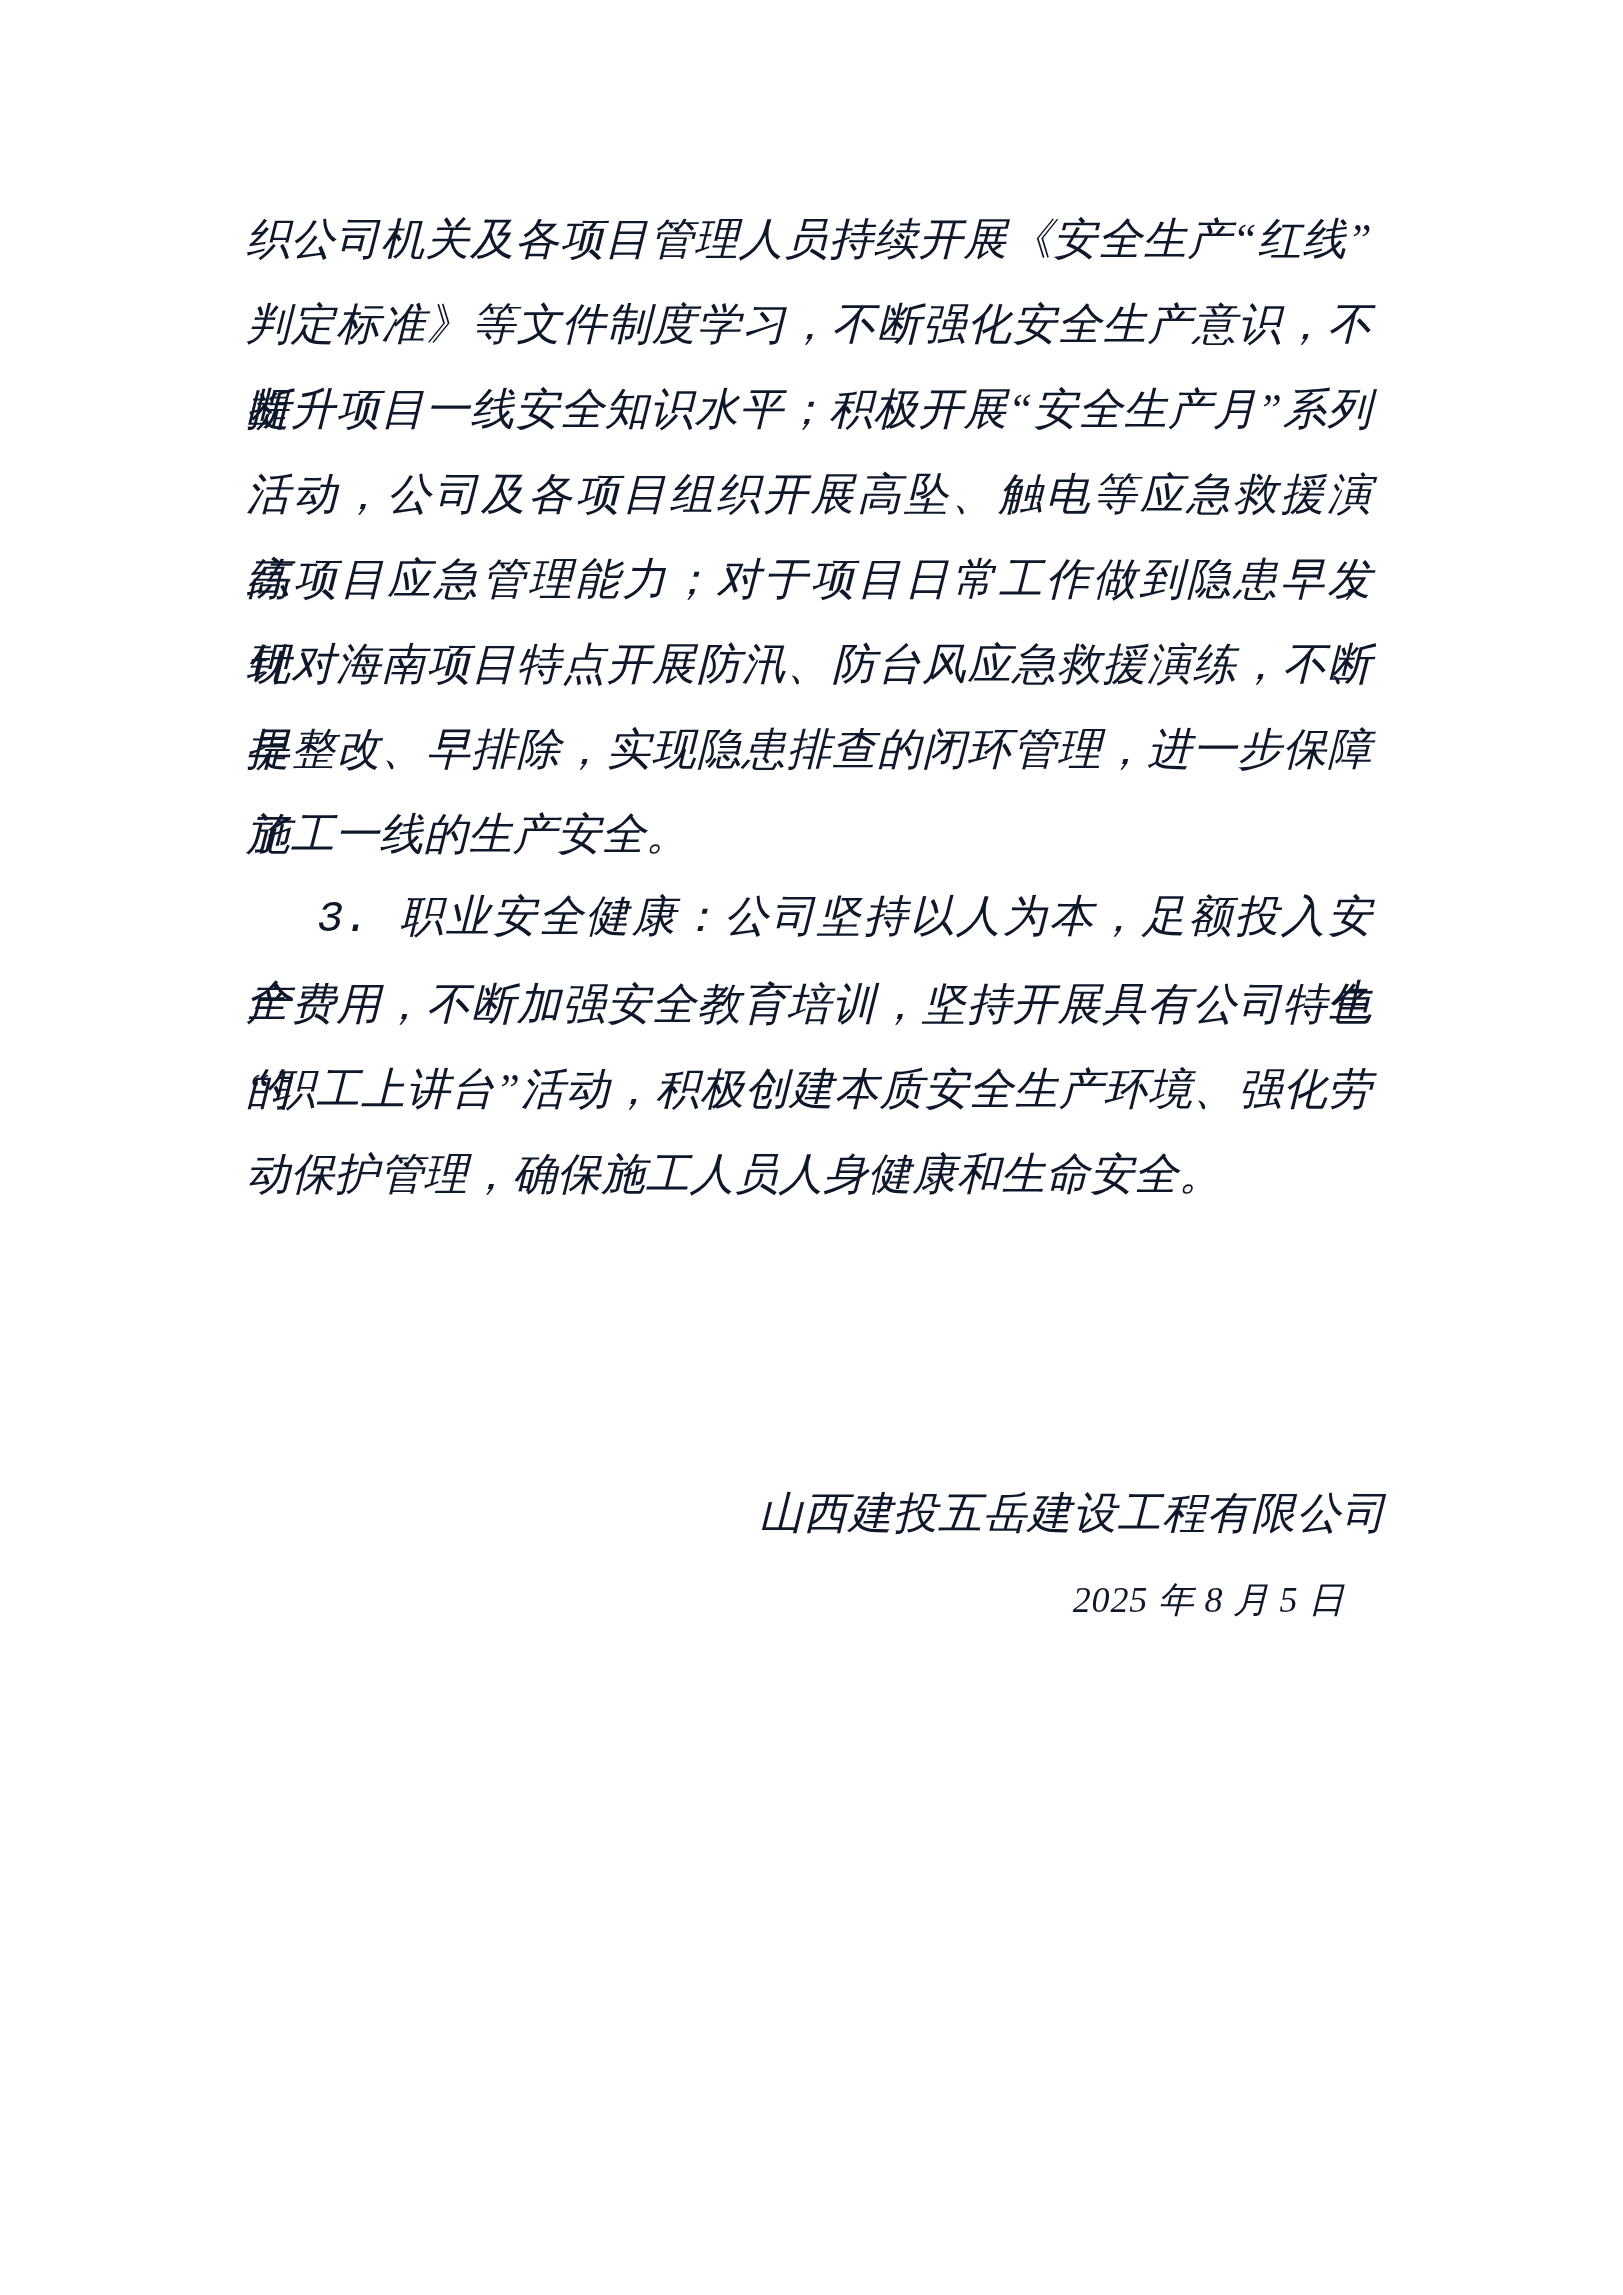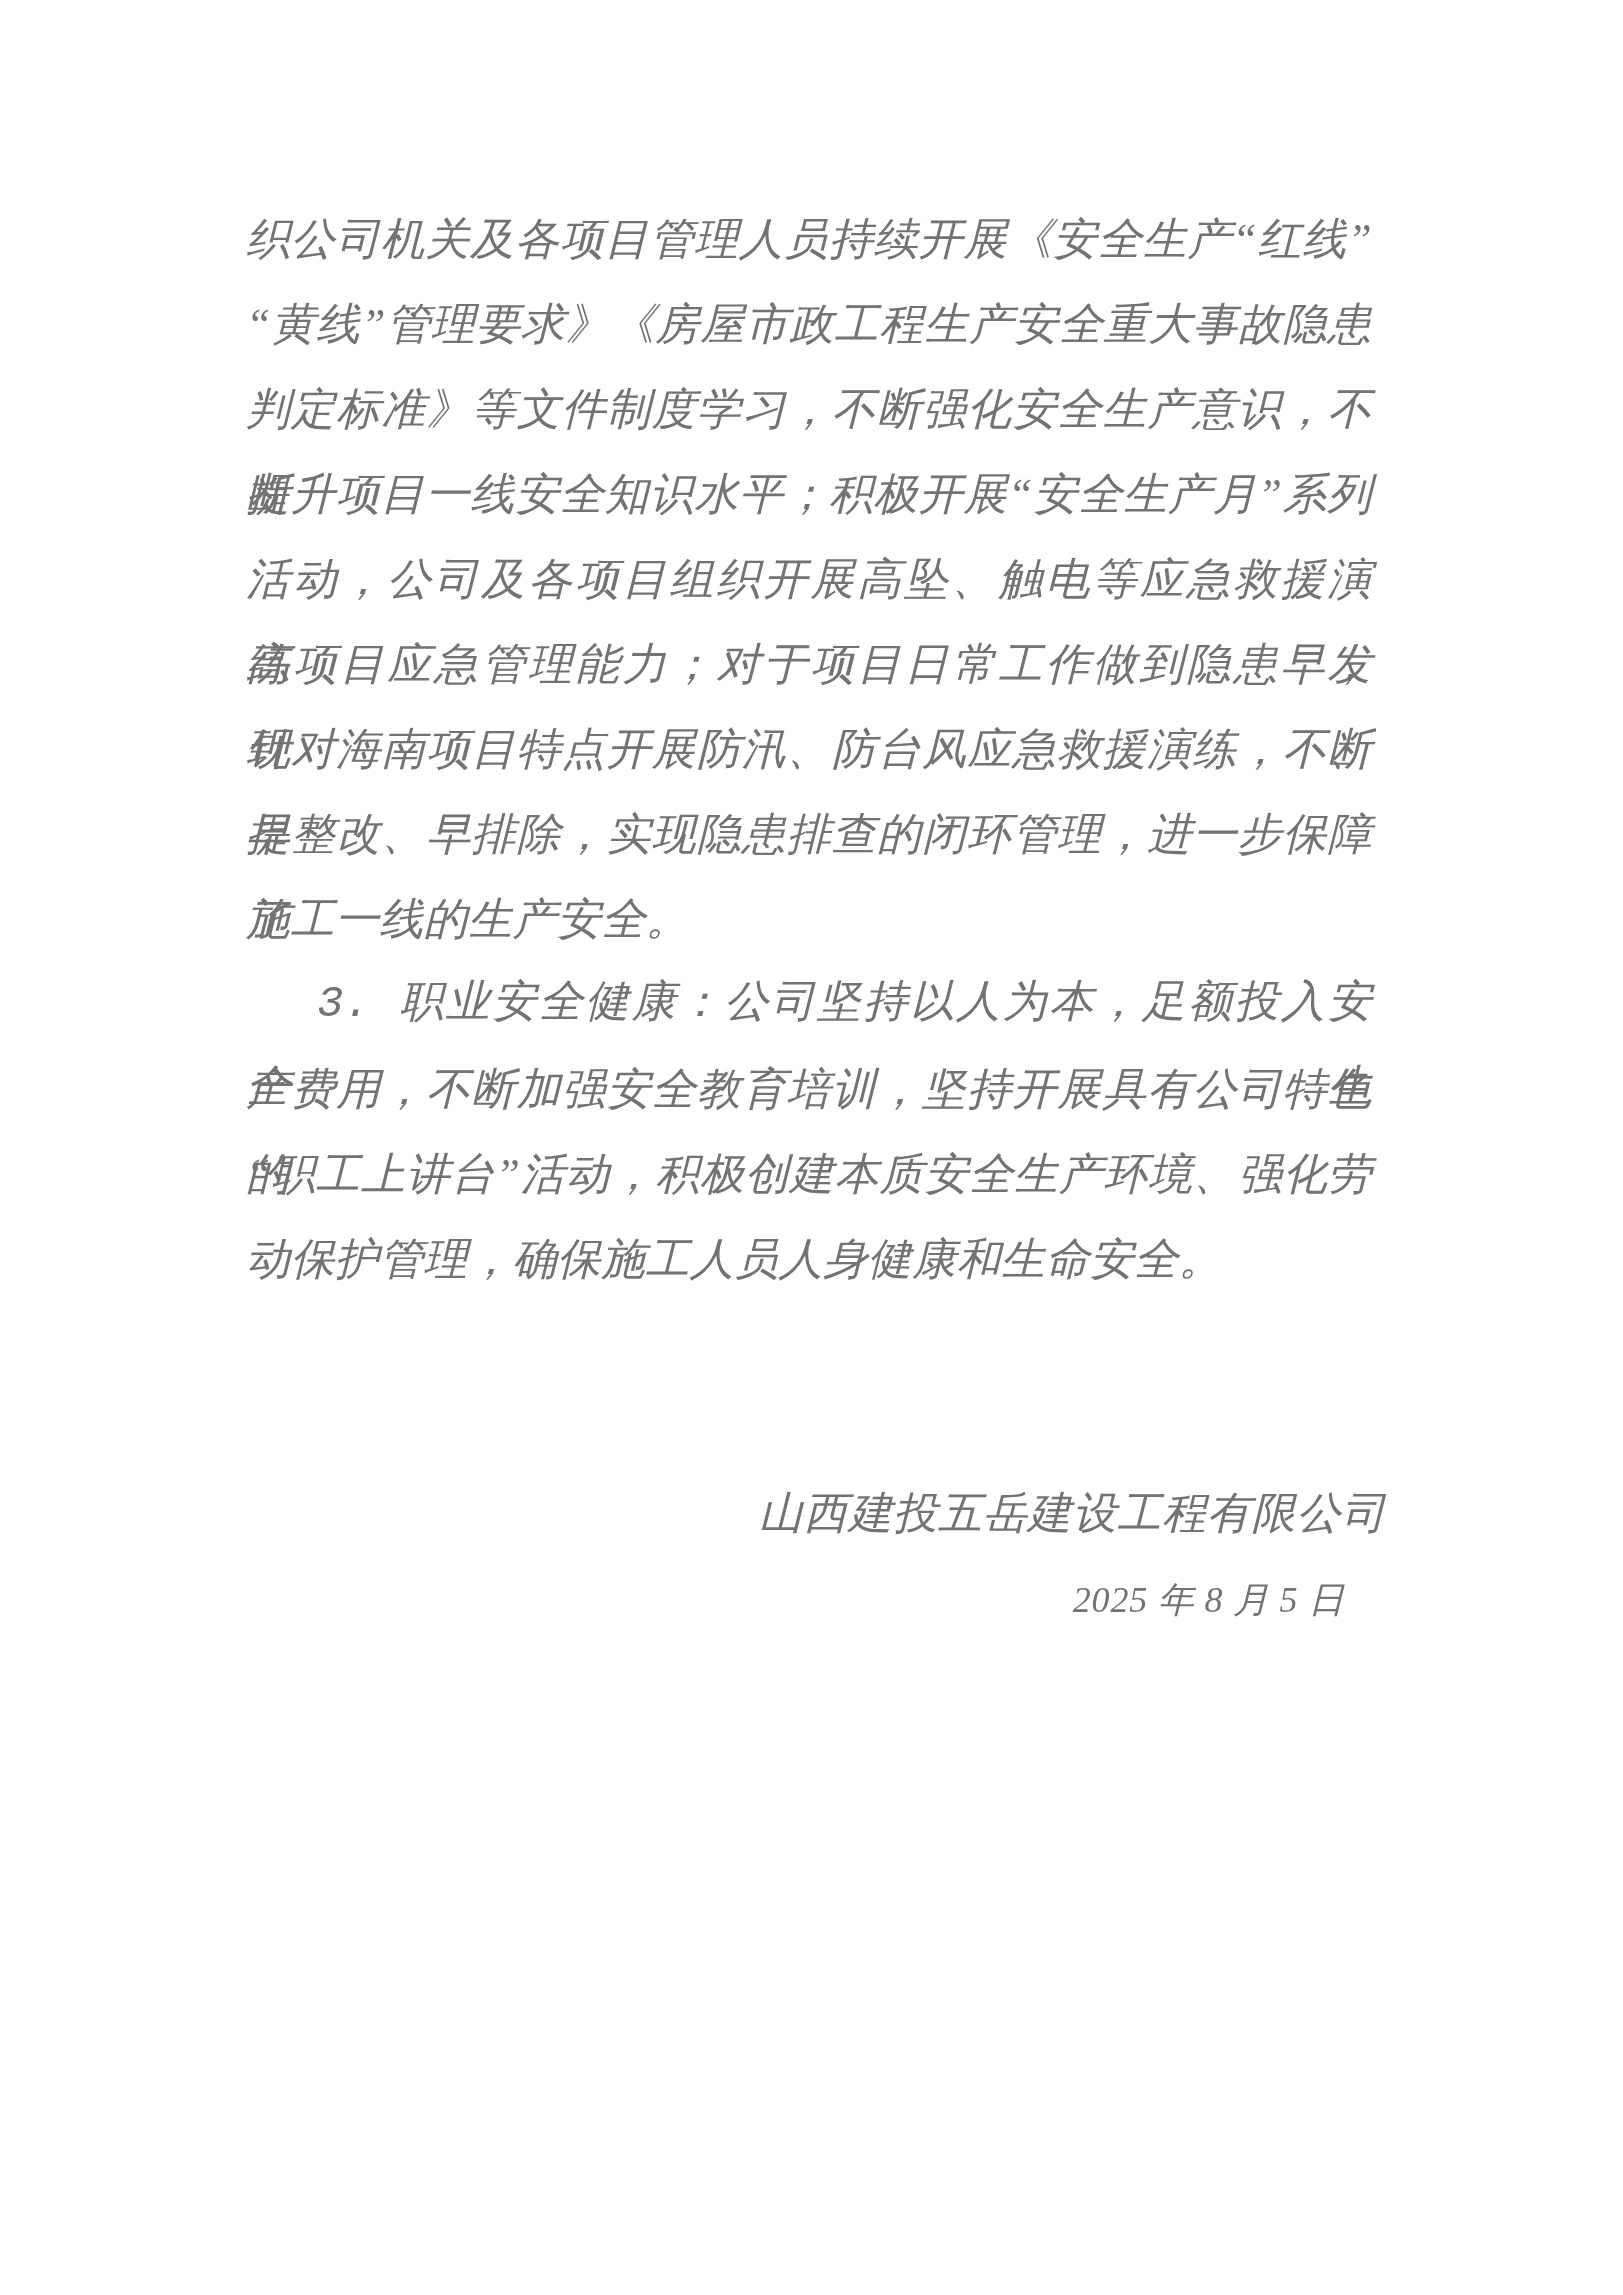--- a/index.html
+++ b/index.html
@@ -5,21 +5,21 @@
   html, body {
     margin: 0;
     padding: 0;
     background: #ffffff;
   }
   .page {
     position: relative;
     width: 1623px;
     height: 2295px;
     background: #ffffff;
-    color: #737373;
+    color: #0f172a;
     font-family: "Liberation Serif", "DejaVu Serif", serif;
     font-style: italic; 
     overflow: hidden;
   }
   .doc-body {
     position: absolute;
     left: 246px;
     top: 197px;
     width: 1126px;
   }
@@ -57,21 +57,20 @@
     letter-spacing: 0.8px;
     white-space: nowrap;
   }
 </style>
 </head>
 <body>
 
 <div class="page">
   <div class="doc-body">
     <div class="line">织公司机关及各项目管理人员持续开展《安全生产“红线”</div>
-    <div class="line">“黄线”管理要求》《房屋市政工程生产安全重大事故隐患</div>
     <div class="line">判定标准》等文件制度学习，不断强化安全生产意识，不断</div>
     <div class="line">提升项目一线安全知识水平；积极开展“安全生产月”系列</div>
     <div class="line">活动，公司及各项目组织开展高坠、触电等应急救援演练，</div>
     <div class="line">高项目应急管理能力；对于项目日常工作做到隐患早发现、</div>
     <div class="line">针对海南项目特点开展防汛、防台风应急救援演练，不断提</div>
     <div class="line">早整改、早排除，实现隐患排查的闭环管理，进一步保障了</div>
     <div class="line para-end">施工一线的生产安全。</div>
     <div class="line indent">3. 职业安全健康：公司坚持以人为本，足额投入安全生</div>
     <div class="line">产费用，不断加强安全教育培训，坚持开展具有公司特色的</div>
     <div class="line">“职工上讲台”活动，积极创建本质安全生产环境、强化劳</div>

